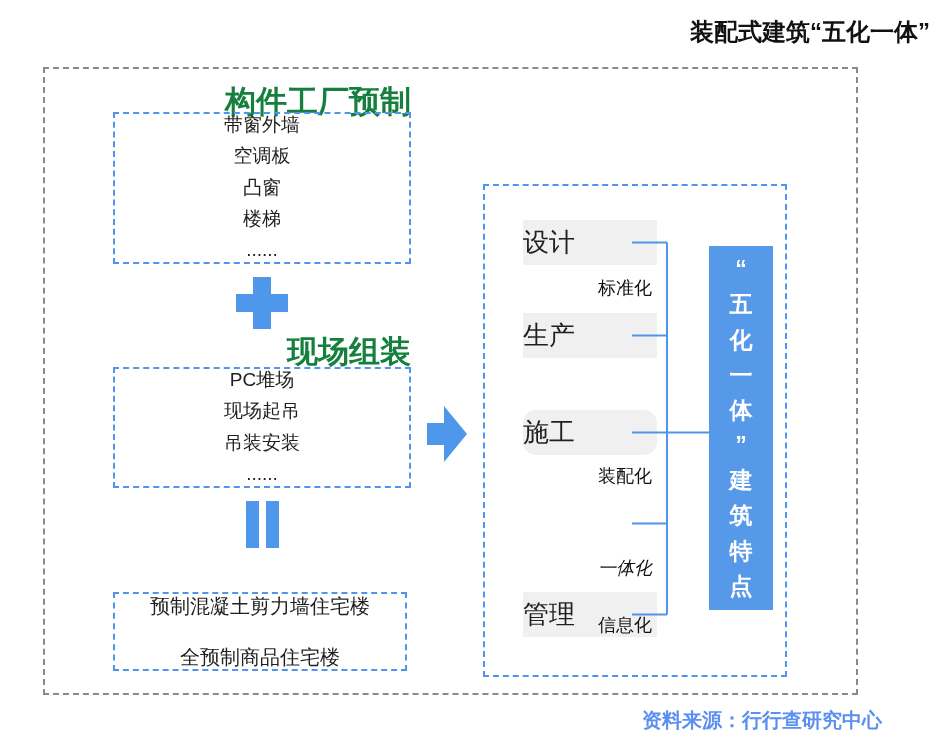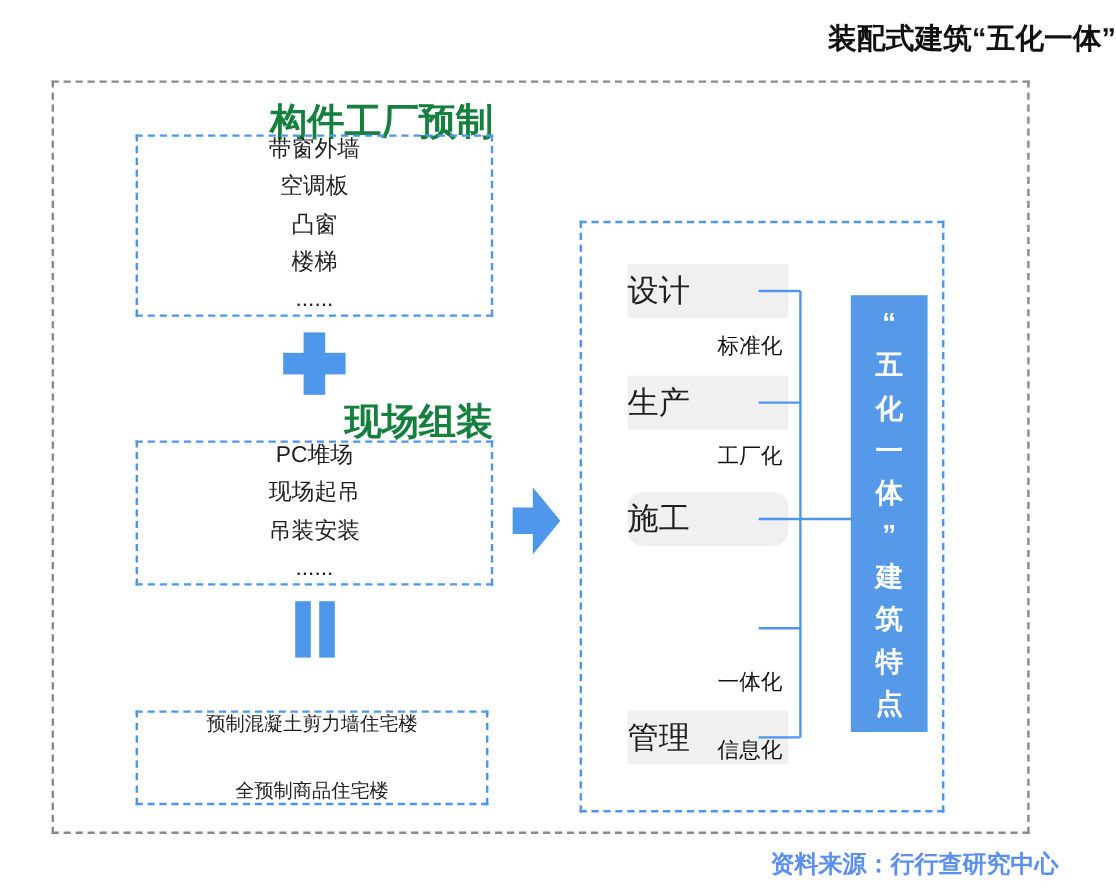--- a/index.html
+++ b/index.html
@@ -49,21 +49,21 @@
     border: 2px dashed #4f95ec;
     display: flex;
     flex-direction: column;
     justify-content: space-between;
     align-items: center;
   }
   .box-1 { top: 112px; height: 152px; }
   .box-2 { top: 367px; height: 121px; }
   .box-3 { top: 592px; height: 79px; width: 294px; }
   .flow-item { font-size: 19px; color: #1f1f1f; line-height: 1.2; }
-  .box-3 .flow-item { font-size: 16px; }
+  .box-3 .flow-item { font-size: 20px; }
 
   
   .plus-icon { left: 236px; top: 277px; width: 52px; height: 52px; }
   .plus-icon .bar-h {
     position: absolute; left: 0; top: 17px; width: 52px; height: 18px;
     background: #4e97ea;
   }
   .plus-icon .bar-v {
     position: absolute; left: 17px; top: 0; width: 18px; height: 52px;
     background: #4e97ea;
@@ -96,21 +96,21 @@
   .s-0 { top: 220px; } .s-1 { top: 313px; } .s-2 { top: 410px; border-radius: 13px; }
   .s-3 { top: 501px; } .s-4 { top: 592px; }
 
   .stage-tag {
     left: 499px; width: 153px;
     text-align: right;
     font-size: 18px;
     color: #111111;
   }
   .t-0 { top: 276px; } .t-1 { top: 368px; } .t-2 { top: 464px; }
-  .t-3 { top: 556px; } .t-4 { top: 613px; }
+  .t-3 { top: 556px; font-style: italic; } .t-4 { top: 613px; }
 
   .connector-svg { left: 632px; top: 241px; width: 79px; height: 377px; }
 
   .summary-box {
     left: 709px; top: 246px; width: 64px; height: 364px;
     background: #5699e9;
     display: flex;
     flex-direction: column;
     justify-content: space-evenly;
     align-items: center;
@@ -177,21 +177,21 @@
   </svg>
 
   <div class="abs panel-frame"></div>
 
   <div class="abs stage-box s-0">设计</div>
   <div class="abs stage-box s-1">生产</div>
   <div class="abs stage-box s-2">施工</div>
   <div class="abs stage-box s-4">管理</div>
 
   <div class="abs stage-tag t-0">标准化</div>
-  <div class="abs stage-tag t-1">工厂化</div>
+  <div class="abs stage-tag t-2">装配化</div>
   <div class="abs stage-tag t-3">一体化</div>
   <div class="abs stage-tag t-4">信息化</div>
 
   <svg class="abs connector-svg" viewBox="0 0 79 377" xmlns="http://www.w3.org/2000/svg">
     <g stroke="#4f95ec" stroke-width="2" fill="none">
       <line x1="0" y1="1.5" x2="35" y2="1.5"></line>
       <line x1="0" y1="94.5" x2="35" y2="94.5"></line>
       <line x1="0" y1="191.5" x2="35" y2="191.5"></line>
       <line x1="0" y1="282.5" x2="35" y2="282.5"></line>
       <line x1="0" y1="373.5" x2="35" y2="373.5"></line>

